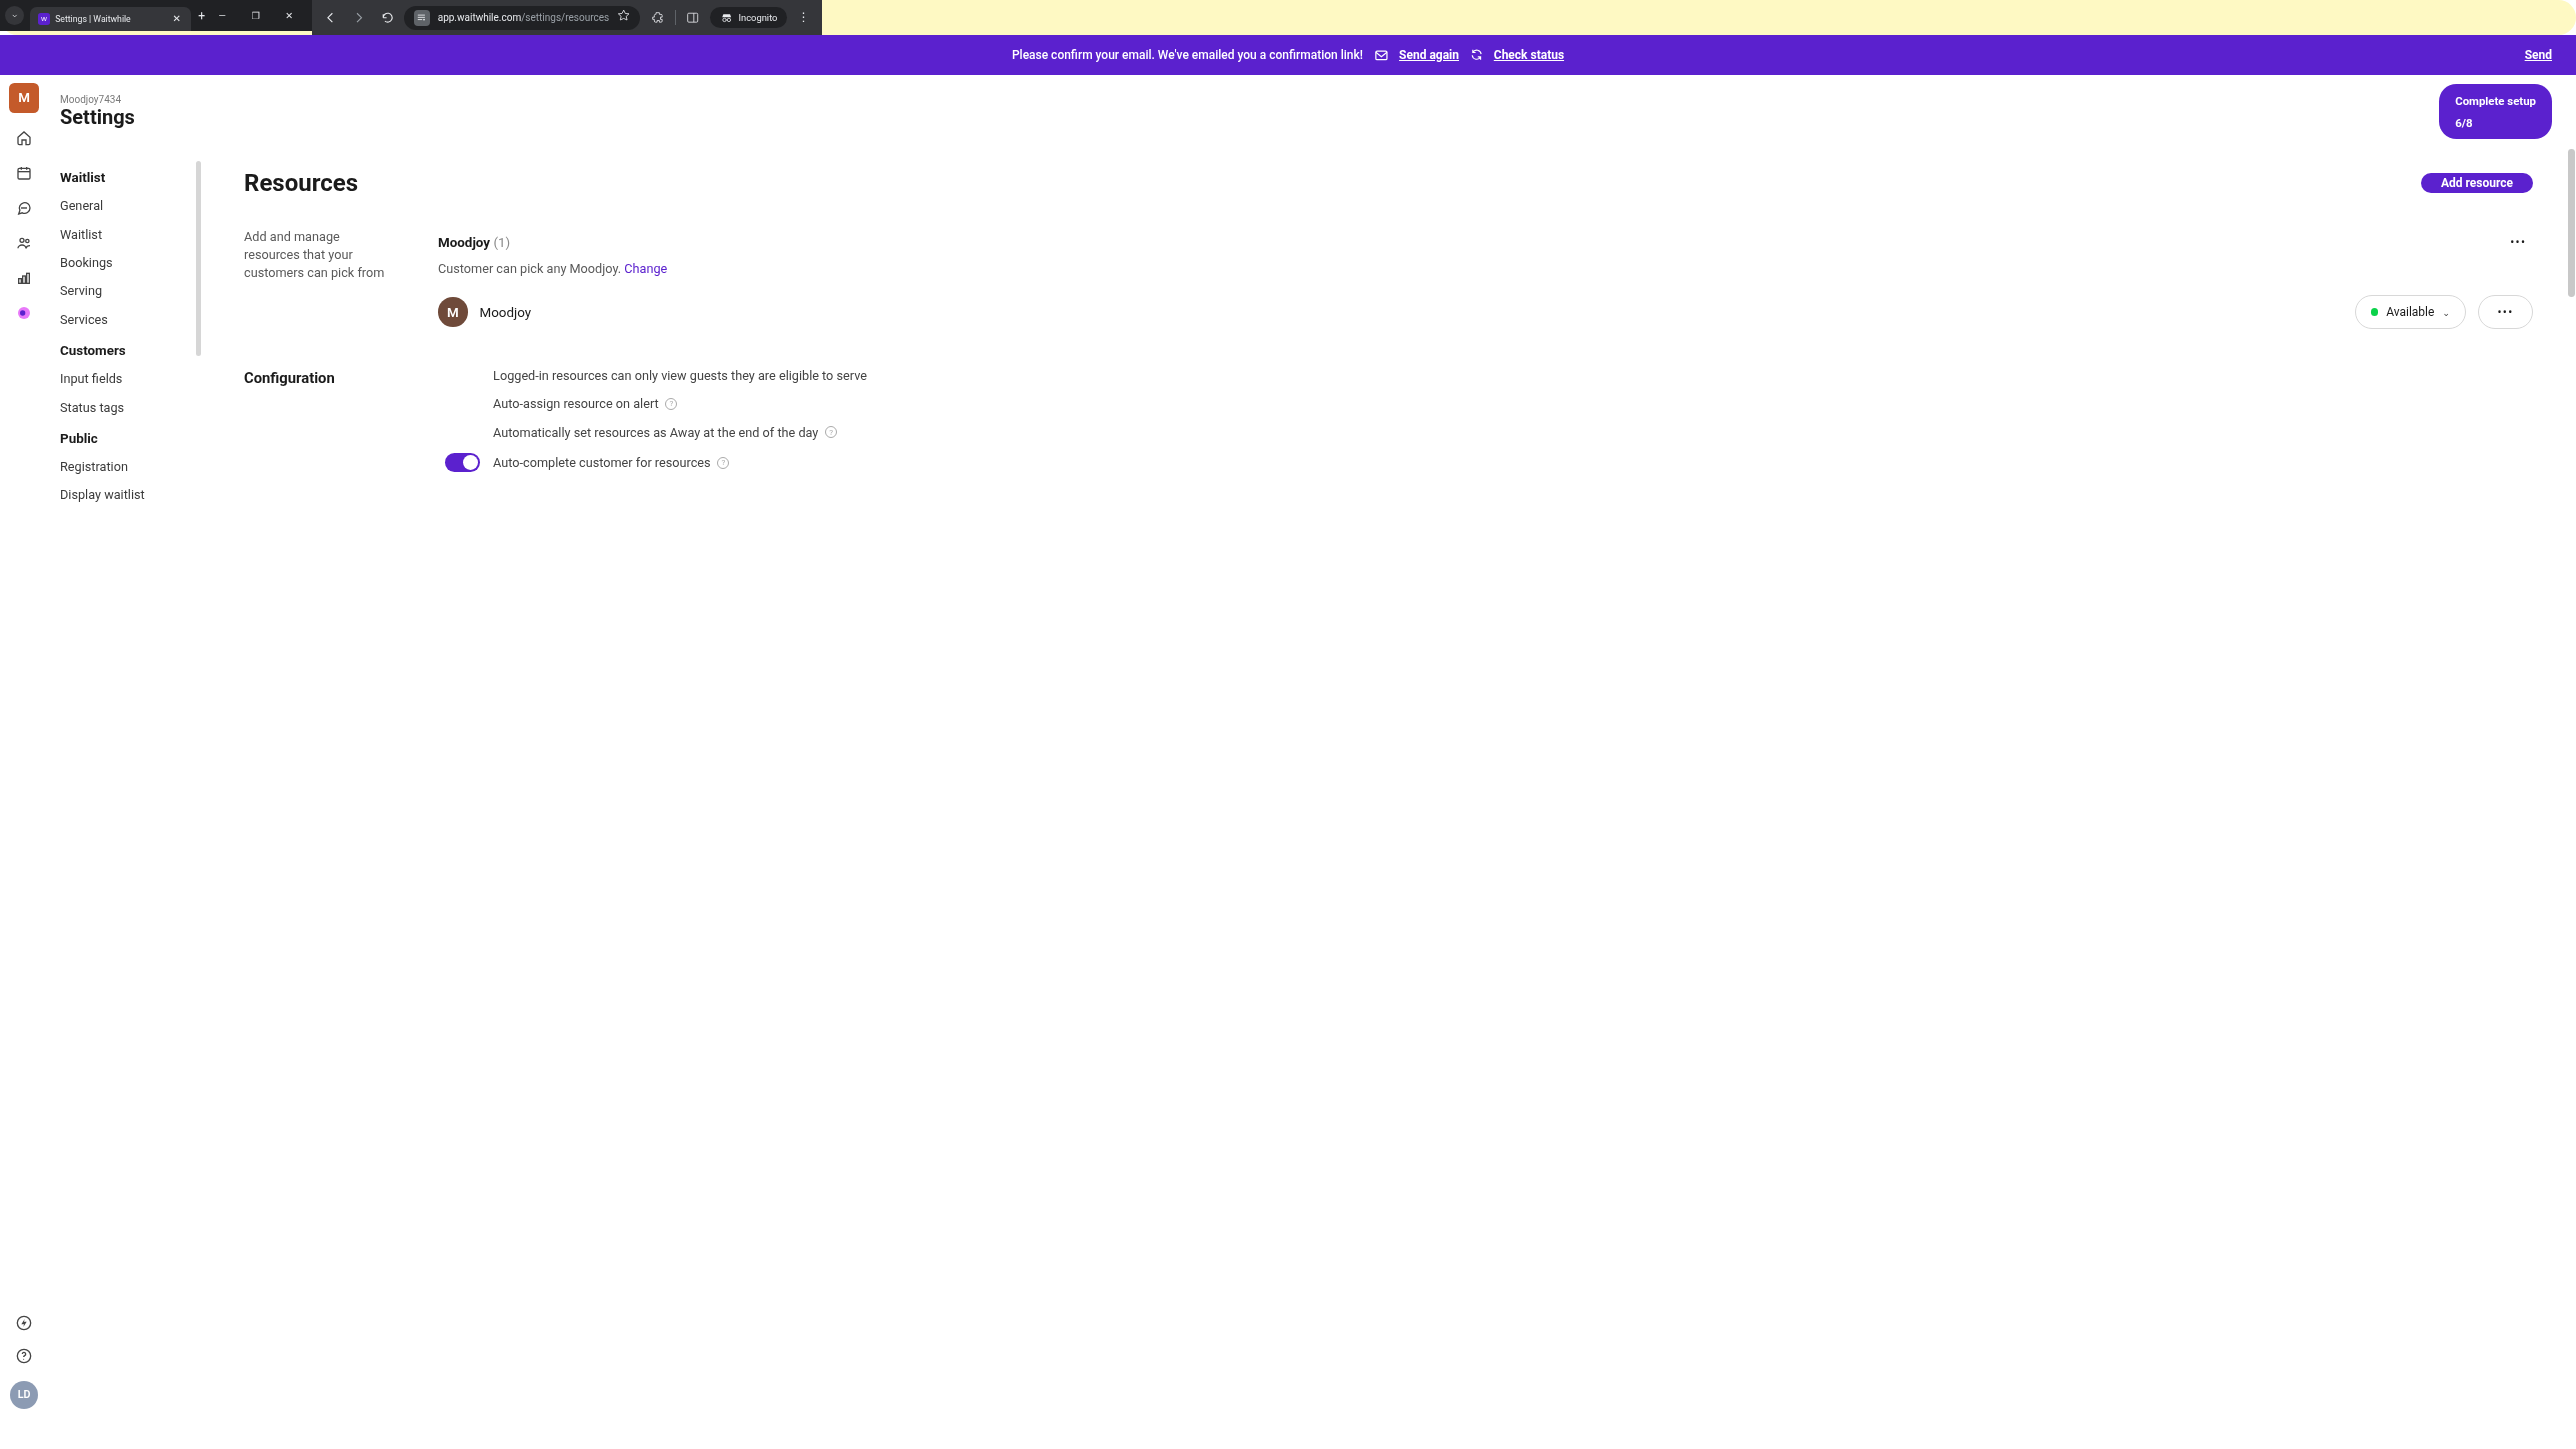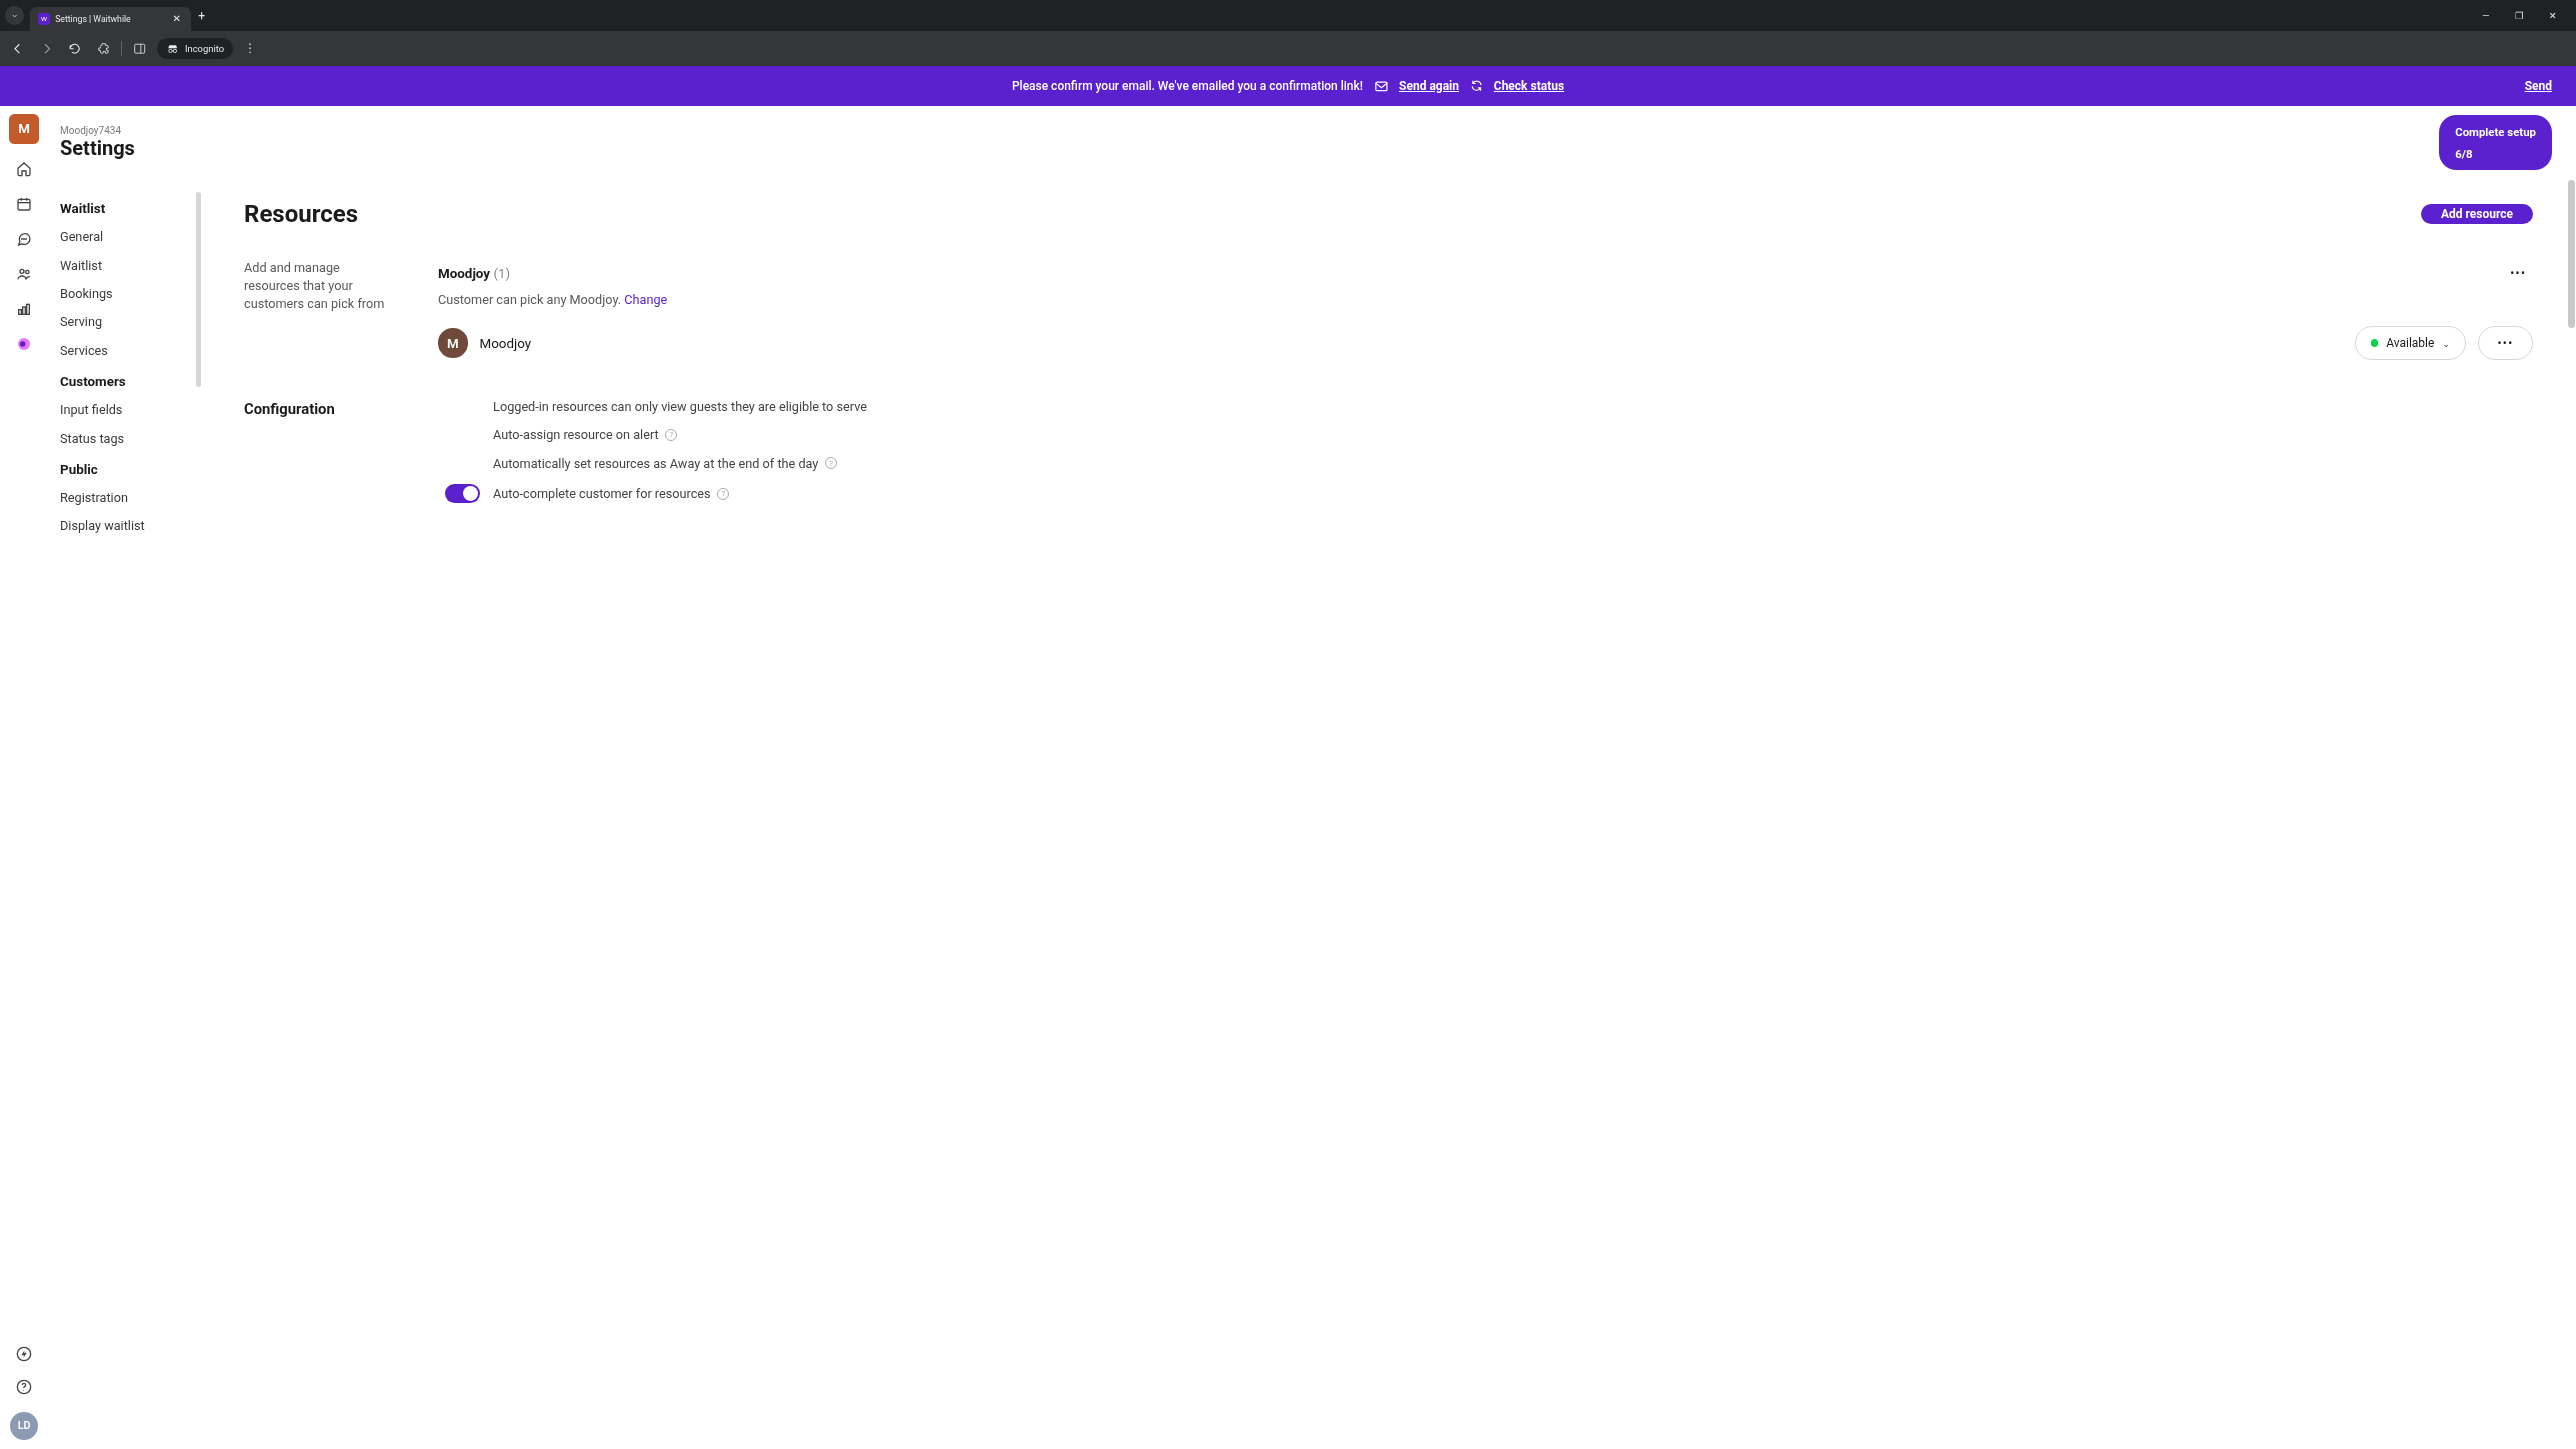--- a/index.html
+++ b/index.html
@@ -7,23 +7,23 @@
       padding: 0;
       box-sizing: border-box;
       font-family: -apple-system, BlinkMacSystemFont, "Segoe UI", Roboto, Helvetica, Arial, sans-serif;
     }
     body {
       background: #fff;
       overflow: hidden;
     }
     
     .browser-chrome {
-      background: #0f766e;
-      display: flex;
-      flex-direction: column;
+      background: #fef9c3;
+      display: flex;
+      flex-direction: row;
       border-radius: 23px;
     }
     .tab-strip {
       display: flex;
       align-items: center;
       height: 31px;
       padding: 0 5.4px;
       background: #202124;
     }
     .tab-dropdown {
@@ -553,20 +553,36 @@
     </div>
     <div class="nav-btn">
       <svg viewBox="0 0 24 24" width="13.4" height="13.4">
           <path d="M9 4 L17 12 L9 20" stroke="#9aa0a6" stroke-width="2" fill="none"></path>
         </svg>
     </div>
     <div class="nav-btn active">
       <svg viewBox="0 0 24 24" width="13.4" height="13.4">
           <path d="M4 12a8 8 0 1 1 3 6.2 M4 12 V6 M4 12 H10" stroke="#e8eaed" stroke-width="2" fill="none"></path>
         </svg>
+    </div>
+    <div class="addr-bar">
+      <span class="site-settings">
+        <svg viewBox="0 0 24 24" width="10.7" height="10.7">
+            <path d="M4 7h16M4 12h16M4 17h10" stroke="#e8eaed" stroke-width="2"></path>
+            <circle cx="18" cy="17" r="2" fill="#e8eaed"></circle>
+          </svg>
+      </span>
+      <span class="url">
+        <span class="domain">app.waitwhile.com</span><span class="path">/settings/resources</span>
+      </span>
+      <span>
+        <svg viewBox="0 0 24 24" width="13.4" height="13.4">
+            <path d="M12 2l2.9 6 6.6.6-5 4.6 1.5 6.5L12 16.9 5.9 19.7l1.5-6.5-5-4.6 6.6-.6z" stroke="#e8eaed" stroke-width="1.5" fill="none"></path>
+          </svg>
+      </span>
     </div>
     <div class="addr-icons">
       <span>
         <svg viewBox="0 0 24 24" width="13.4" height="13.4">
             <path d="M9 3h6v3h3a2 2 0 0 1 2 2v3h-3v4h3v3a2 2 0 0 1-2 2h-3v-3h-4v3H8a2 2 0 0 1-2-2v-3H3v-4h3V8a2 2 0 0 1 2-2h1z" stroke="#e8eaed" stroke-width="1.5" fill="none"></path>
           </svg>
       </span>
       <div class="divider-v"></div>
       <span>
         <svg viewBox="0 0 24 24" width="13.4" height="13.4">

